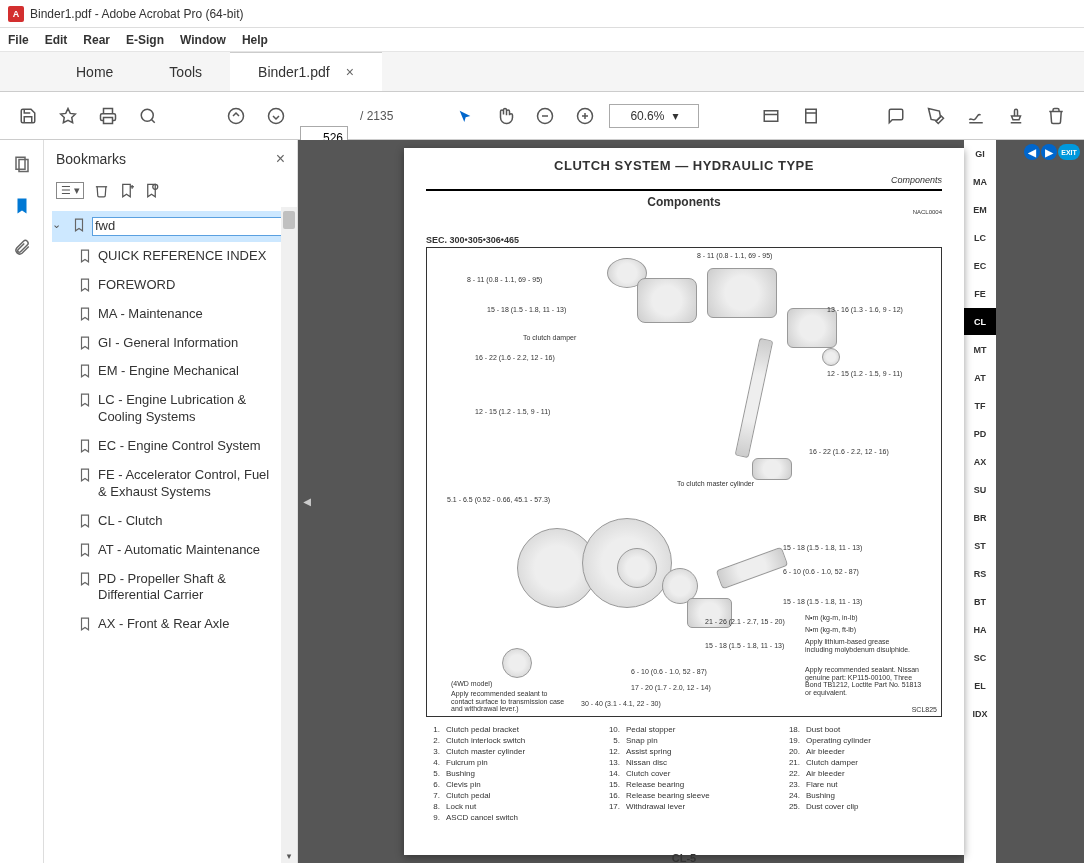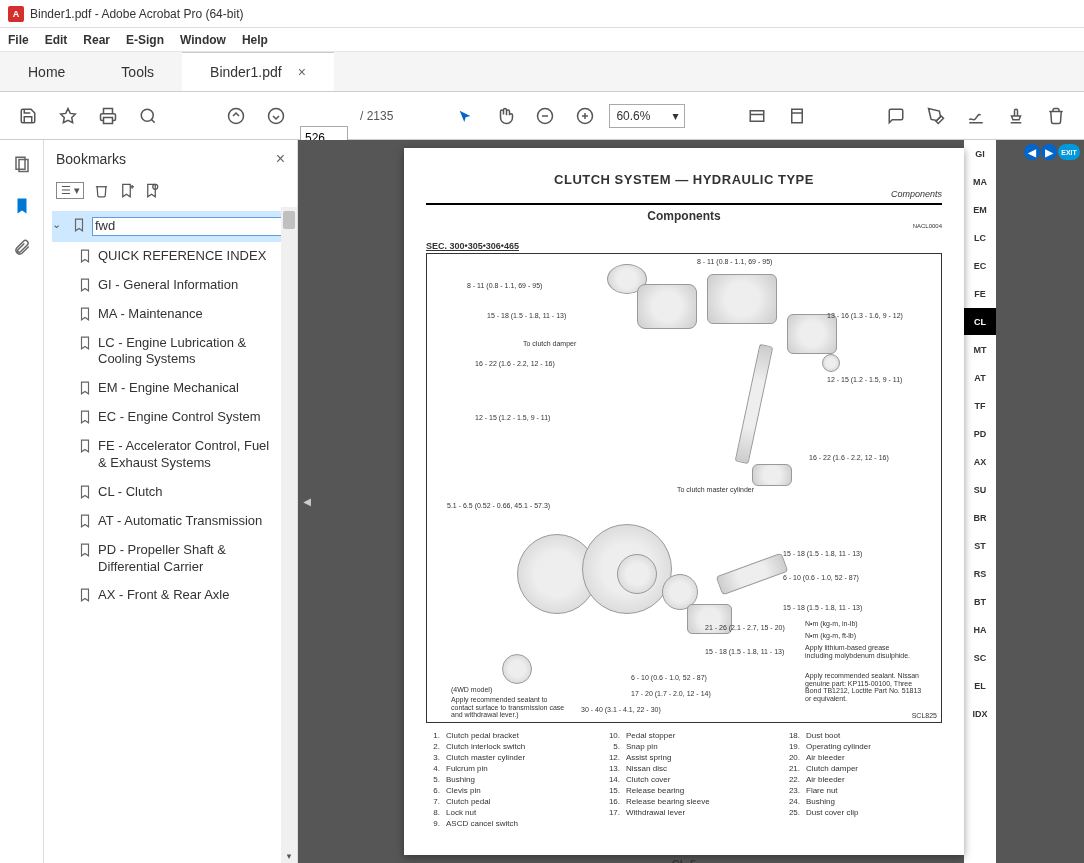--- a/index.html
+++ b/index.html
@@ -8,32 +8,32 @@
 
 .titlebar { height: 28px; background: #fff; display: flex; align-items: center; padding: 0 8px; border-bottom: 1px solid #ddd; }
 .titlebar .pdf-icon { width: 16px; height: 16px; background: #d32f2f; border-radius: 2px; margin-right: 6px; display: flex; align-items: center; justify-content: center; color:#fff; font-size:9px; font-weight:bold; }
 .titlebar .title { font-size: 12px; color: #333; }
 
 
 .menubar { height: 24px; display: flex; align-items: center; padding: 0 8px; gap: 16px; border-bottom: 1px solid #e5e5e5; }
 .menubar span { font-size: 12px; cursor: pointer; font-weight: bold; }
 
 
-.tabbar { height: 40px; display: flex; align-items: center; background: #f5f5f5; border-bottom: 1px solid #ccc; }
+.tabbar { height: 40px; display: flex; align-items: center; background: #f5f5f5; border-bottom: 1px solid #ccc; padding-left: 48px; }
 .tab { height: 100%; padding: 0 28px; display: flex; align-items: center; font-size: 14px; cursor: pointer; }
 .tab.doc { background: #fff; border-top: 1px solid #ccc; position: relative; }
 .tab .close { margin-left: 16px; font-size: 14px; color: #666; }
 
 
 .toolbar { height: 48px; display: flex; align-items: center; padding: 0 12px; border-bottom: 1px solid #ccc; gap: 8px; background: #fff; }
 .tool-btn { width: 32px; height: 32px; display: flex; align-items: center; justify-content: center; cursor: pointer; color: #555; border-radius: 3px; }
 .toolbar .sep { flex: 0 0 auto; width: 40px; }
-.page-input { width: 48px; height: 24px; text-align: left; border: 1px solid #aaa; padding: 0 4px; font-size: 12px; margin-top: 44px; }
+.page-input { width: 48px; height: 24px; text-align: right; border: 1px solid #aaa; padding: 0 4px; font-size: 12px; margin-top: 44px; }
 .page-total { font-size: 12px; color: #555; margin-left: 4px; }
-.zoom-select { height: 24px; border: 1px solid #aaa; background: #fff; font-size: 12px; padding: 0 6px; display: flex; align-items: center; gap: 22px; cursor: pointer; }
+.zoom-select { height: 24px; border: 1px solid #aaa; background: #fff; font-size: 12px; padding: 0 20px; display: flex; align-items: center; gap: 8px; cursor: pointer; }
 
 
 .main { display: flex; height: calc(863px - 28px - 24px - 40px - 48px); }
 .sidebar-tabs { width: 44px; background: #fff; border-right: 1px solid #ddd; display: flex; flex-direction: column; align-items: center; padding-top: 12px; gap: 18px; }
 .side-icon { width: 24px; height: 24px; display: flex; align-items: center; justify-content: center; color: #666; cursor: pointer; }
 .side-icon.active { color: #0078d4; }
 
 .panel { width: 254px; background: #fff; border-right: 1px solid #ddd; display: flex; flex-direction: column; }
 .panel-header { display: flex; align-items: center; justify-content: space-between; padding: 10px 12px; }
 .panel-header h3 { font-size: 14px; font-weight: normal; }
@@ -50,24 +50,24 @@
 .bm-item .chev { width:14px; font-size:11px; color:#555; }
 .bm-item .bm-icon { color: #666; flex-shrink:0; margin-top:1px; }
 .bm-item.selected { background: #cde8ff; }
 .bm-item .label { flex:1; padding-right:16px; }
 
 .collapse-strip { width: 18px; background:#565656; display:flex; align-items:center; justify-content:center; cursor:pointer; }
 .collapse-strip .handle { color:#ccc; font-size:10px; }
 
 .viewer { flex: 1; background: #565656; display: flex; justify-content: center; overflow: auto; position: relative; }
 .page { width: 560px; background: #fff; margin: 8px 0; box-shadow: 0 2px 8px rgba(0,0,0,0.4); padding: 10px 22px 18px; font-family: Arial, sans-serif; position: relative; }
-.page-title { text-align: center; font-weight: bold; font-size: 13px; letter-spacing: 0.5px; margin-top: 14px; }
+.page-title { text-align: center; font-weight: bold; font-size: 13px; letter-spacing: 0.5px; }
 .page-sub { text-align: right; font-size: 9px; font-style: italic; margin-top: 2px; }
 .page-h2 { text-align: center; font-weight: bold; font-size: 12px; border-top: 2px solid #000; padding-top: 4px; margin-top: 4px; }
-.sec-label { font-size: 9px; font-weight: bold; margin-top: 12px; text-decoration: underline; }
+.sec-label { font-size: 9px; font-weight: bold; margin-top: 20px; }
 .diagram { border: 1px solid #333; height: 470px; margin-top: 2px; position: relative; font-size: 7px; overflow: hidden; }
 .diagram .dp { position:absolute; background: radial-gradient(circle, #eee 40%, #ccc 100%); border:0.5px solid #999; border-radius:50%; }
 .diagram .note { position:absolute; font-size:7px; line-height:1.1; }
 .legend { display: flex; gap: 24px; font-size: 8px; margin-top: 8px; }
 .legend-col { flex: 1; }
 .legend-col div { display:flex; gap:6px; margin-bottom: 2px; }
 .legend-col .num { width: 14px; text-align:right; }
 .page-num { text-align: center; font-weight: bold; font-size: 11px; margin-top: 28px; }
 
 .index-tabs { width: 32px; background: #fff; display: flex; flex-direction: column; font-size: 9px; font-weight: bold; }
@@ -287,52 +287,60 @@
               </svg>
             </span>
             <span class="label">QUICK REFERENCE INDEX</span>
           </div>
           <div class="bm-item child">
             <span class="bm-icon">
               <svg width="14" height="14" viewBox="0 0 24 24" fill="none" stroke="currentColor" stroke-width="2">
                 <path d="M6 2h12v20l-6-4-6 4z"></path>
               </svg>
             </span>
+            <span class="label">FOREWORD</span>
+          </div>
+          <div class="bm-item child">
+            <span class="bm-icon">
+              <svg width="14" height="14" viewBox="0 0 24 24" fill="none" stroke="currentColor" stroke-width="2">
+                <path d="M6 2h12v20l-6-4-6 4z"></path>
+              </svg>
+            </span>
+            <span class="label">MA - Maintenance</span>
+          </div>
+          <div class="bm-item child">
+            <span class="bm-icon">
+              <svg width="14" height="14" viewBox="0 0 24 24" fill="none" stroke="currentColor" stroke-width="2">
+                <path d="M6 2h12v20l-6-4-6 4z"></path>
+              </svg>
+            </span>
             <span class="label">GI - General Information</span>
           </div>
           <div class="bm-item child">
             <span class="bm-icon">
               <svg width="14" height="14" viewBox="0 0 24 24" fill="none" stroke="currentColor" stroke-width="2">
                 <path d="M6 2h12v20l-6-4-6 4z"></path>
               </svg>
             </span>
-            <span class="label">MA - Maintenance</span>
+            <span class="label">EM - Engine Mechanical</span>
           </div>
           <div class="bm-item child">
             <span class="bm-icon">
               <svg width="14" height="14" viewBox="0 0 24 24" fill="none" stroke="currentColor" stroke-width="2">
                 <path d="M6 2h12v20l-6-4-6 4z"></path>
               </svg>
             </span>
             <span class="label">LC - Engine Lubrication &amp; Cooling Systems</span>
           </div>
           <div class="bm-item child">
             <span class="bm-icon">
               <svg width="14" height="14" viewBox="0 0 24 24" fill="none" stroke="currentColor" stroke-width="2">
                 <path d="M6 2h12v20l-6-4-6 4z"></path>
               </svg>
             </span>
-            <span class="label">EM - Engine Mechanical</span>
-          </div>
-          <div class="bm-item child">
-            <span class="bm-icon">
-              <svg width="14" height="14" viewBox="0 0 24 24" fill="none" stroke="currentColor" stroke-width="2">
-                <path d="M6 2h12v20l-6-4-6 4z"></path>
-              </svg>
-            </span>
             <span class="label">EC - Engine Control System</span>
           </div>
           <div class="bm-item child">
             <span class="bm-icon">
               <svg width="14" height="14" viewBox="0 0 24 24" fill="none" stroke="currentColor" stroke-width="2">
                 <path d="M6 2h12v20l-6-4-6 4z"></path>
               </svg>
             </span>
             <span class="label">FE - Accelerator Control, Fuel &amp; Exhaust Systems</span>
           </div>
@@ -343,21 +351,21 @@
               </svg>
             </span>
             <span class="label">CL - Clutch</span>
           </div>
           <div class="bm-item child">
             <span class="bm-icon">
               <svg width="14" height="14" viewBox="0 0 24 24" fill="none" stroke="currentColor" stroke-width="2">
                 <path d="M6 2h12v20l-6-4-6 4z"></path>
               </svg>
             </span>
-            <span class="label">AT - Automatic Transmission</span>
+            <span class="label">AT - Automatic Maintenance</span>
           </div>
           <div class="bm-item child">
             <span class="bm-icon">
               <svg width="14" height="14" viewBox="0 0 24 24" fill="none" stroke="currentColor" stroke-width="2">
                 <path d="M6 2h12v20l-6-4-6 4z"></path>
               </svg>
             </span>
             <span class="label">PD - Propeller Shaft &amp; Differential Carrier</span>
           </div>
           <div class="bm-item child">

